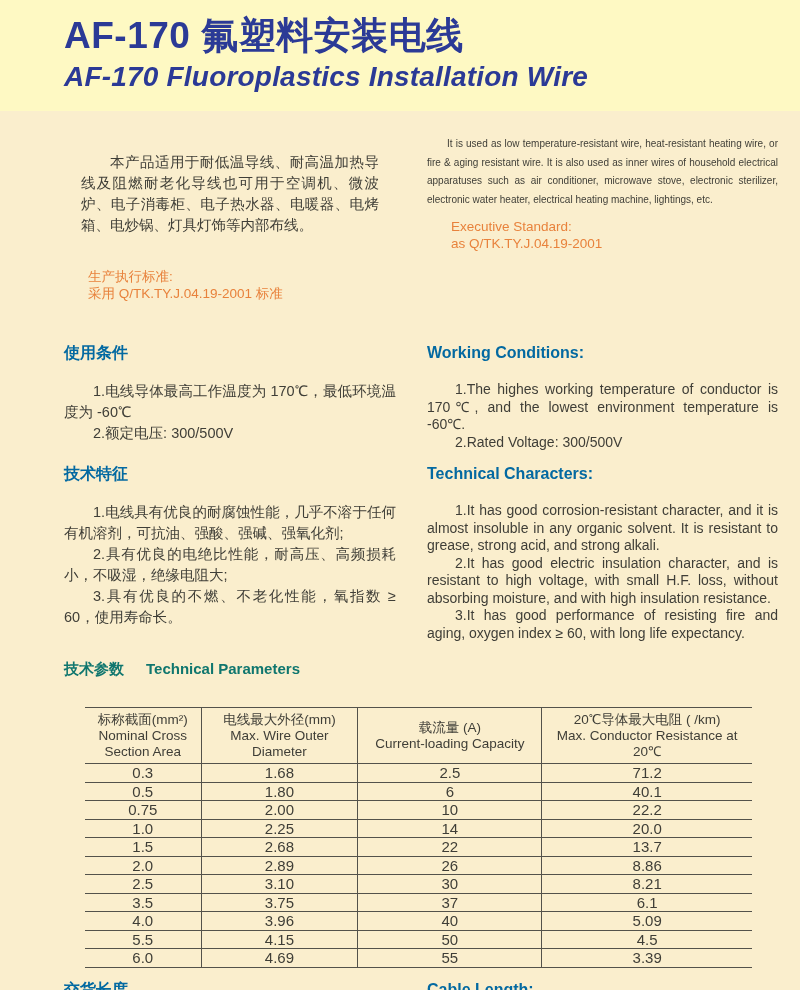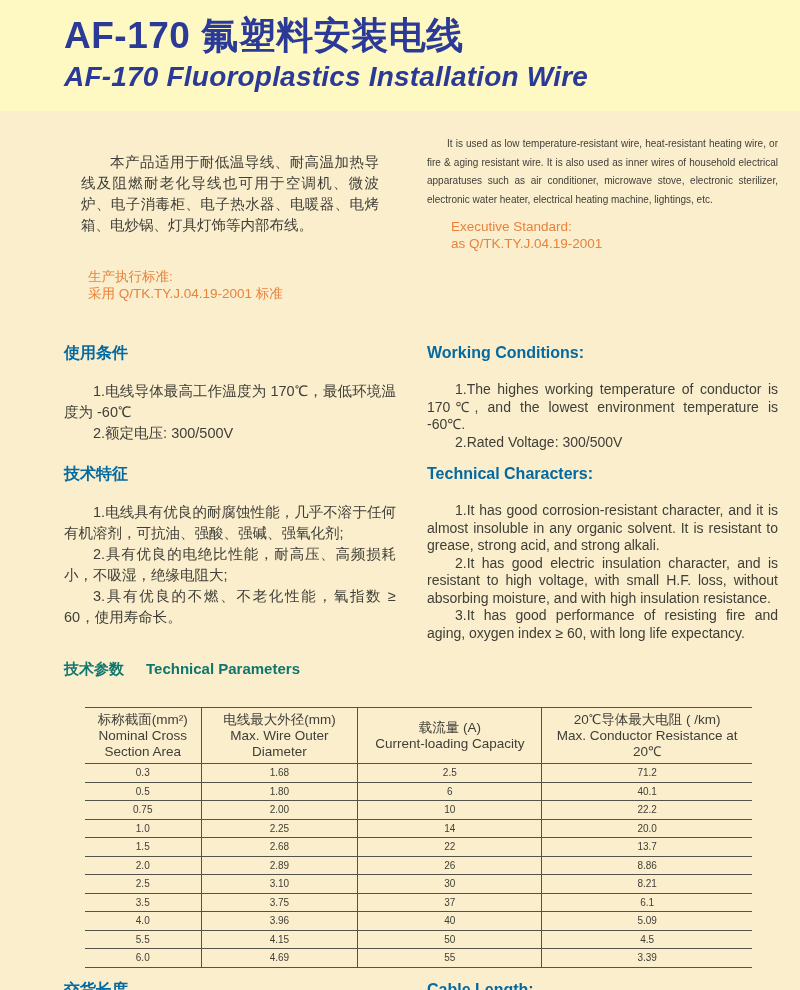--- a/index.html
+++ b/index.html
@@ -61,21 +61,21 @@
     border-collapse:collapse; width:667px; margin:28px 0 12px 21px;
     table-layout:fixed; color:#3f3e37;
   }
   col.c1 { width:17.4%; } col.c2 { width:23.5%; } col.c3 { width:27.6%; } col.c4 { width:31.5%; }
   .params-table th, .params-table td {
     border-top:1px solid #53524b; border-bottom:1px solid #53524b;
     text-align:center; font-weight:normal; vertical-align:middle;
   }
   .params-table th + th, .params-table td + td { border-left:1px solid #53524b; }
   .params-table th { padding:4px 3px; font-size:13.5px; line-height:15.5px; }
-  .params-table td { padding:1px 2px; font-size:10px; line-height:15.5px; height:17px; }
+  .params-table td { padding:1px 2px; font-size:15px; line-height:15.5px; height:17px; }
   .th-zh { line-height:16px; }
   .th-en { line-height:15.5px; }
 
   
   .sec-row-3 { margin-top:12px;justify-content:center; }
 </style>
 </head>
 <body>
 
 <div class="page">

